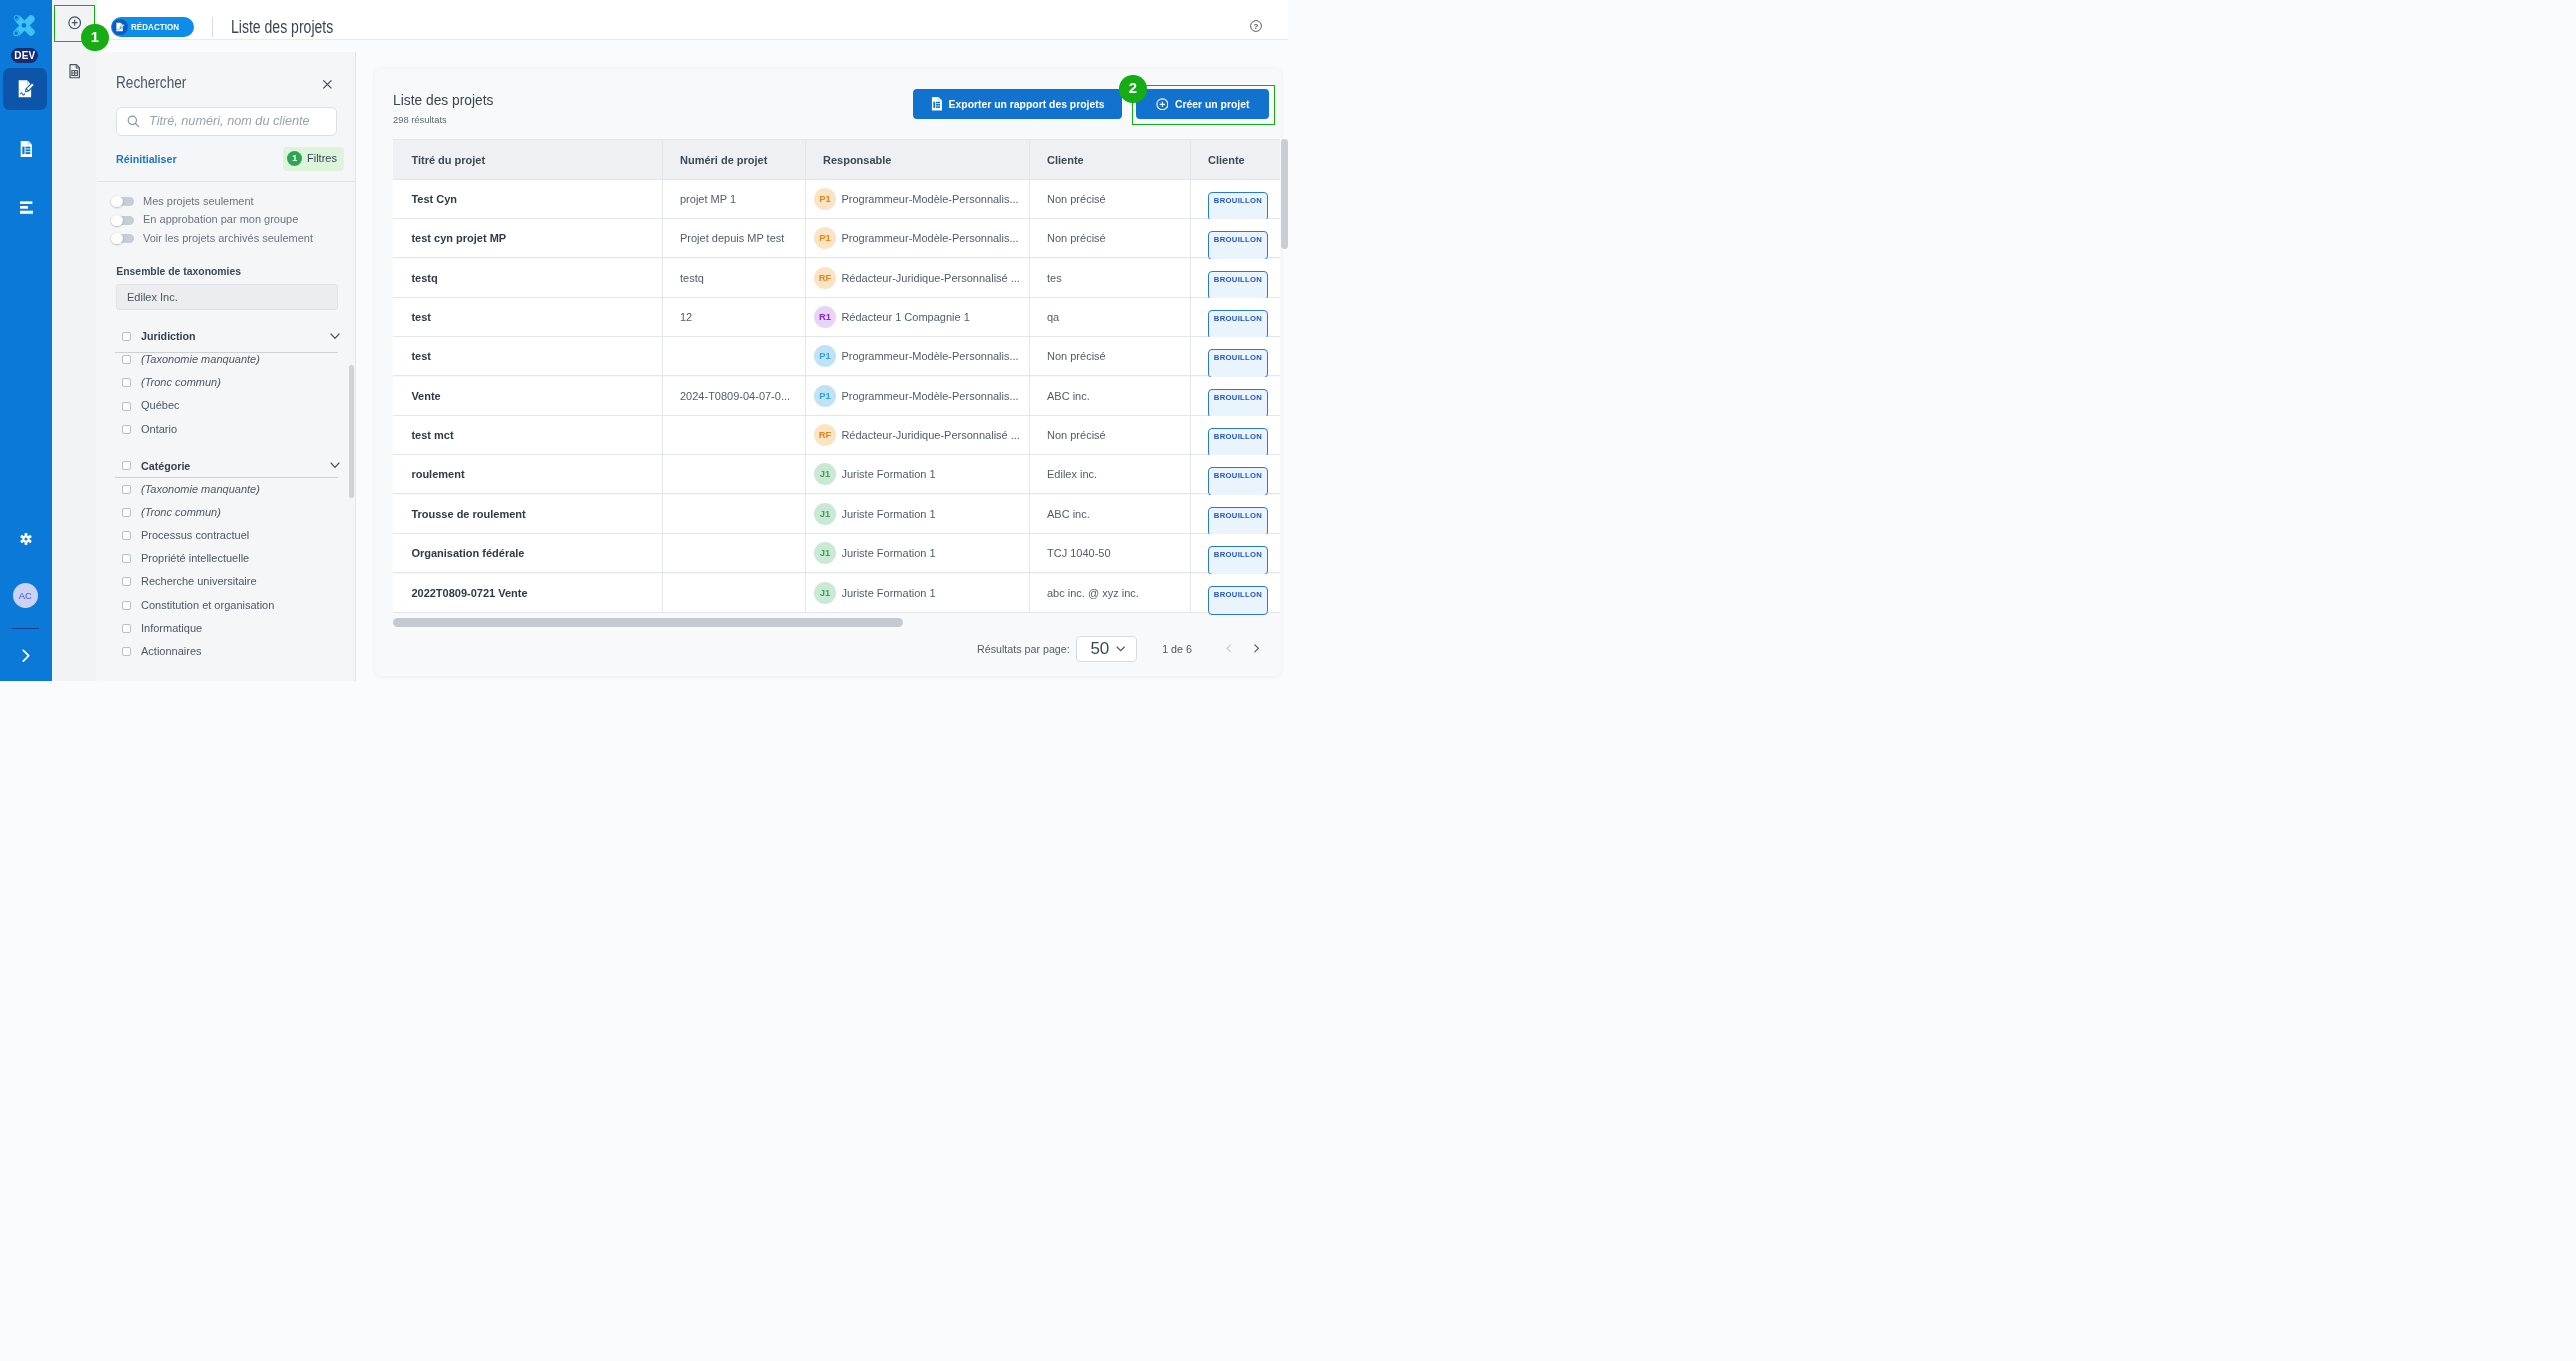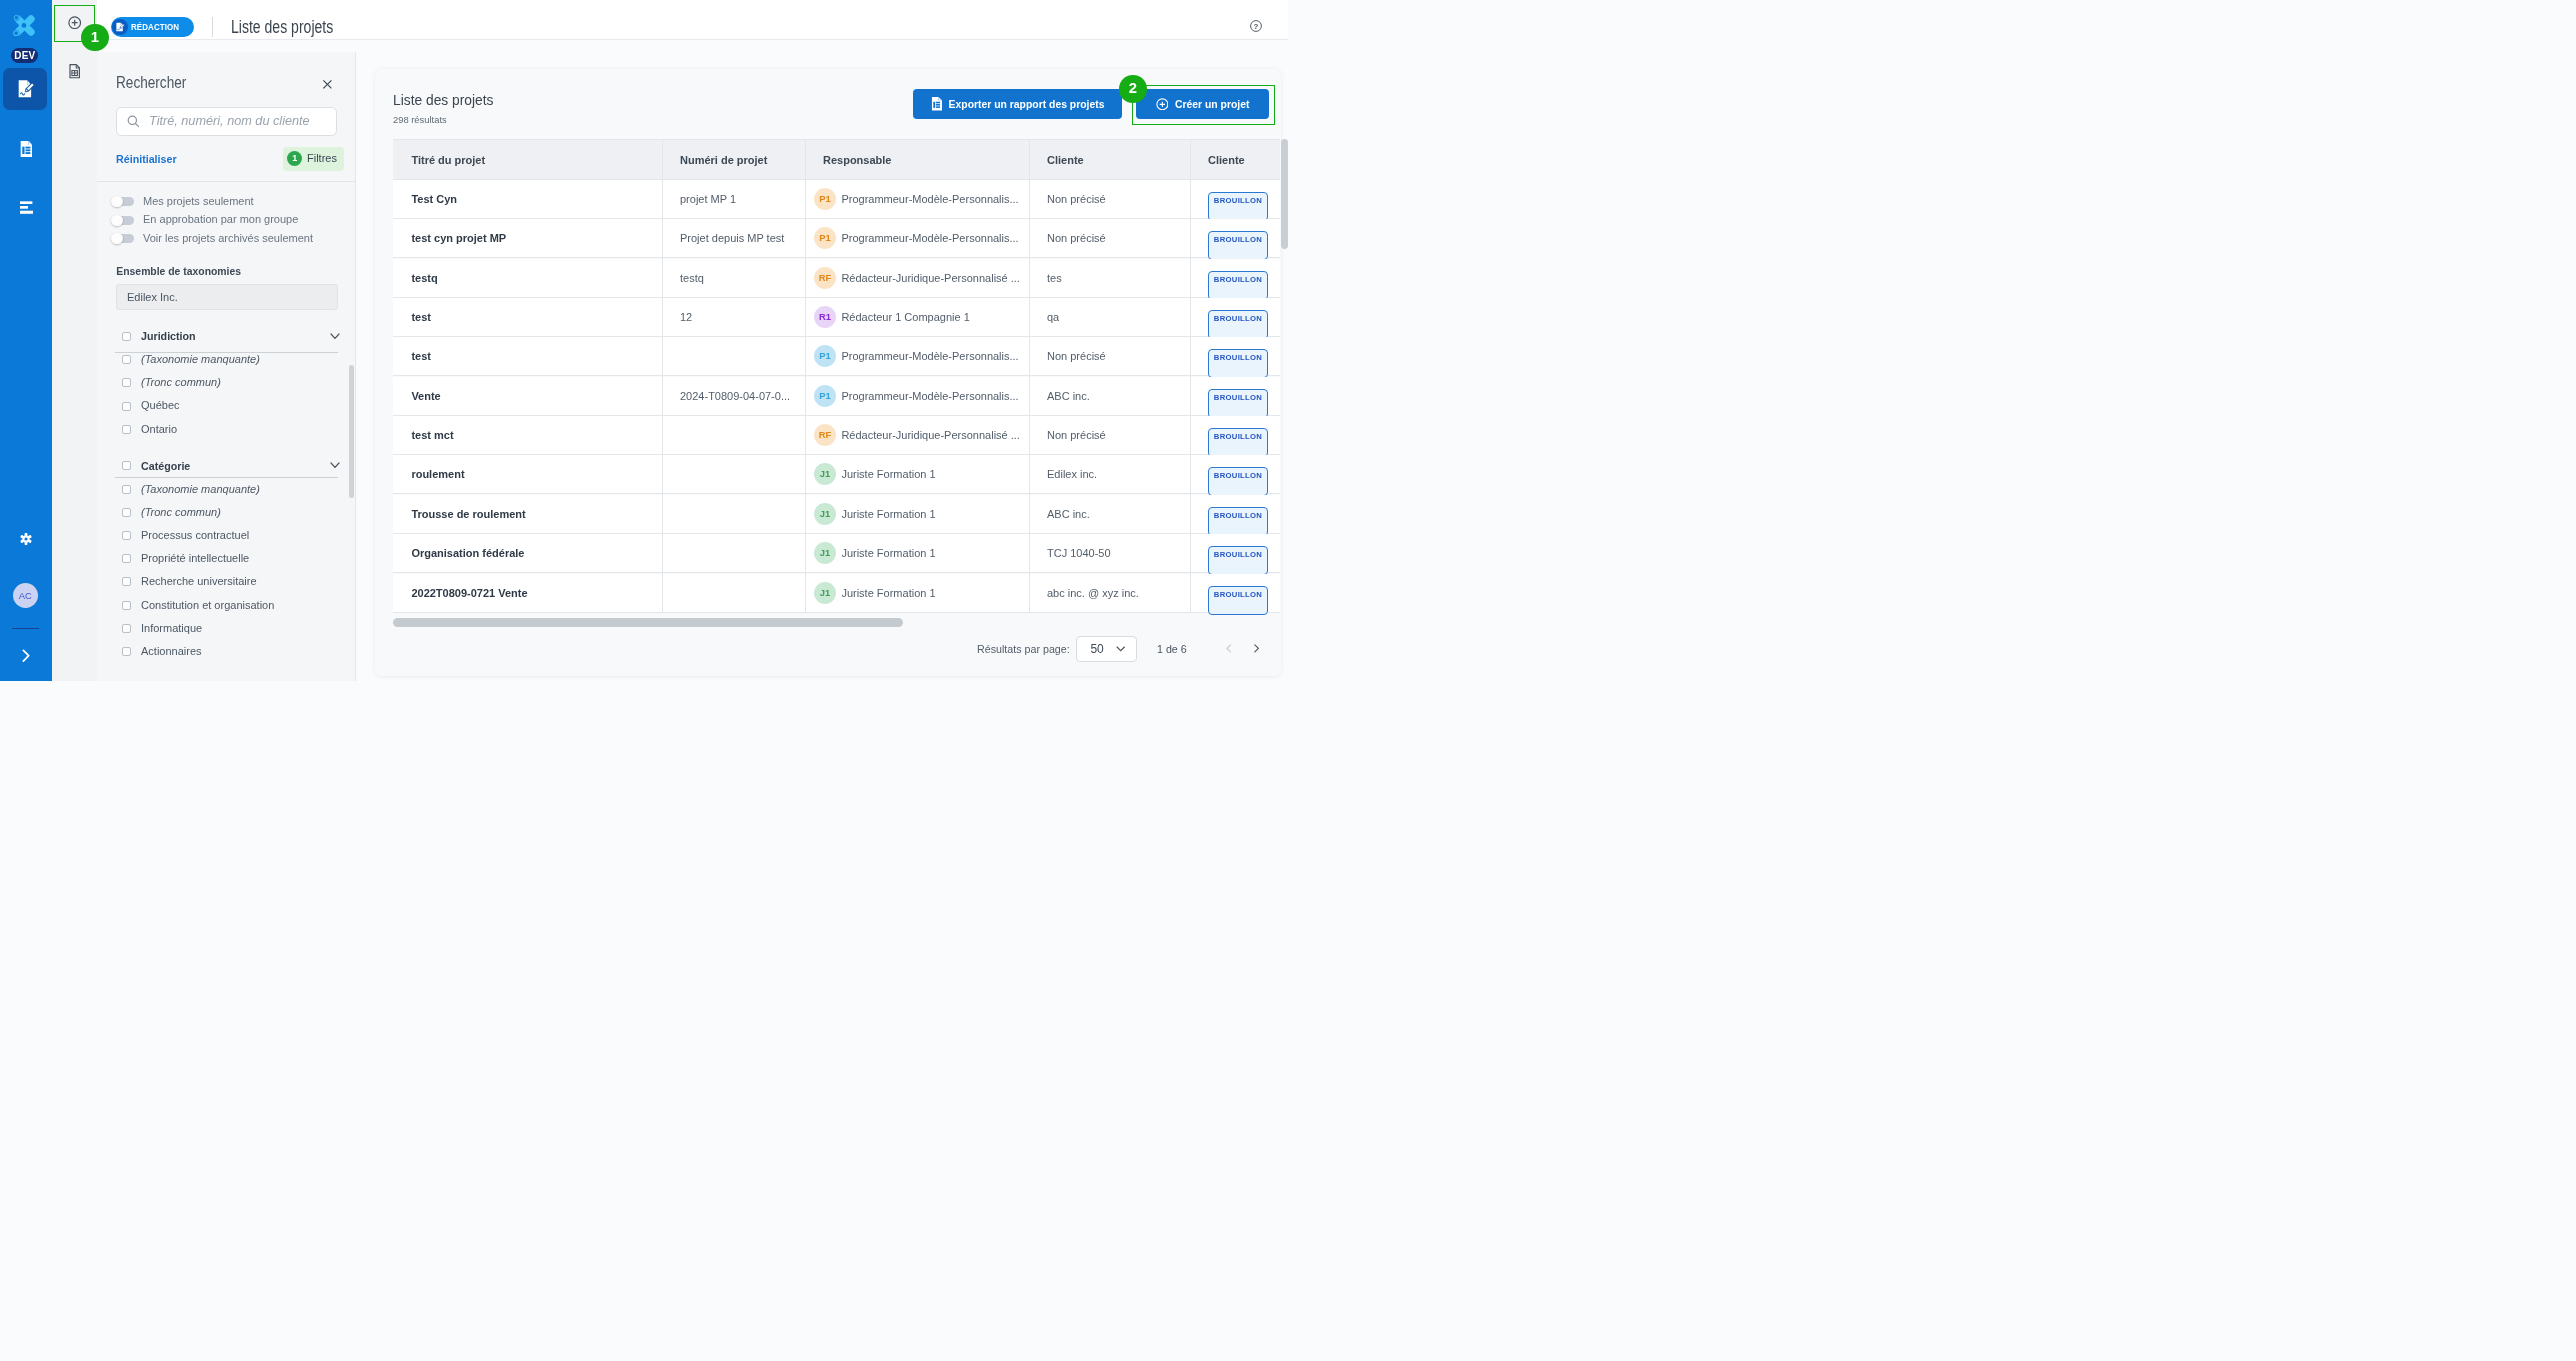--- a/index.html
+++ b/index.html
@@ -370,26 +370,26 @@
 <div class="vline" style="left:662px;"></div>
 <div class="vline" style="left:805px;"></div>
 <div class="vline" style="left:1029px;"></div>
 <div class="vline" style="left:1190px;"></div>
 
 <div id="hscroll"></div>
 <div id="vscroll"></div>
 
 <div class="ftxt" style="left:977px;top:643px;">Résultats par page:</div>
 <div id="pagesel">
-  <div style="position:absolute;left:13.4px;top:0;height:24px;line-height:24px;font-size:12px;color:#3d4854;">50</div>
+  <div style="position:absolute;left:13.4px;top:0;height:24px;line-height:24px;font-size:17px;color:#3d4854;">50</div>
   <svg style="position:absolute;left:39px;top:9.4px" width="9.4" height="6" viewBox="0 0 14 9">
       <path d="M1.5 1.5 L7 7 L12.5 1.5" fill="none" stroke="#4a5560" stroke-width="1.7" stroke-linecap="round"></path>
     </svg>
 </div>
-<div class="ftxt" style="left:1157px;top:643px;width:40px;text-align:left;color:#4a5561;">1 de 6</div>
+<div class="ftxt" style="left:1157px;top:643px;width:40px;text-align:center;color:#4a5561;">1 de 6</div>
 <svg class="abs" style="left:1226px;top:644px" width="5.4" height="8.7" viewBox="0 0 8 13">
   <path d="M6.8 1.2 L1.4 6.5 L6.8 11.8" fill="none" stroke="#c3c9d0" stroke-width="1.7" stroke-linecap="round" stroke-linejoin="round"></path>
 </svg>
 <svg class="abs" style="left:1254px;top:644px" width="5.4" height="8.7" viewBox="0 0 8 13">
   <path d="M1.2 1.2 L6.6 6.5 L1.2 11.8" fill="none" stroke="#49545f" stroke-width="1.7" stroke-linecap="round" stroke-linejoin="round"></path>
 </svg>
 
 <div class="greenbox" style="left:54px;top:5.4px;width:41px;height:37px;"></div>
 <div class="greencirc" style="left:81px;top:23.5px;">1</div>
 <div class="greenbox" style="left:1132px;top:85px;width:143px;height:40px;"></div>

